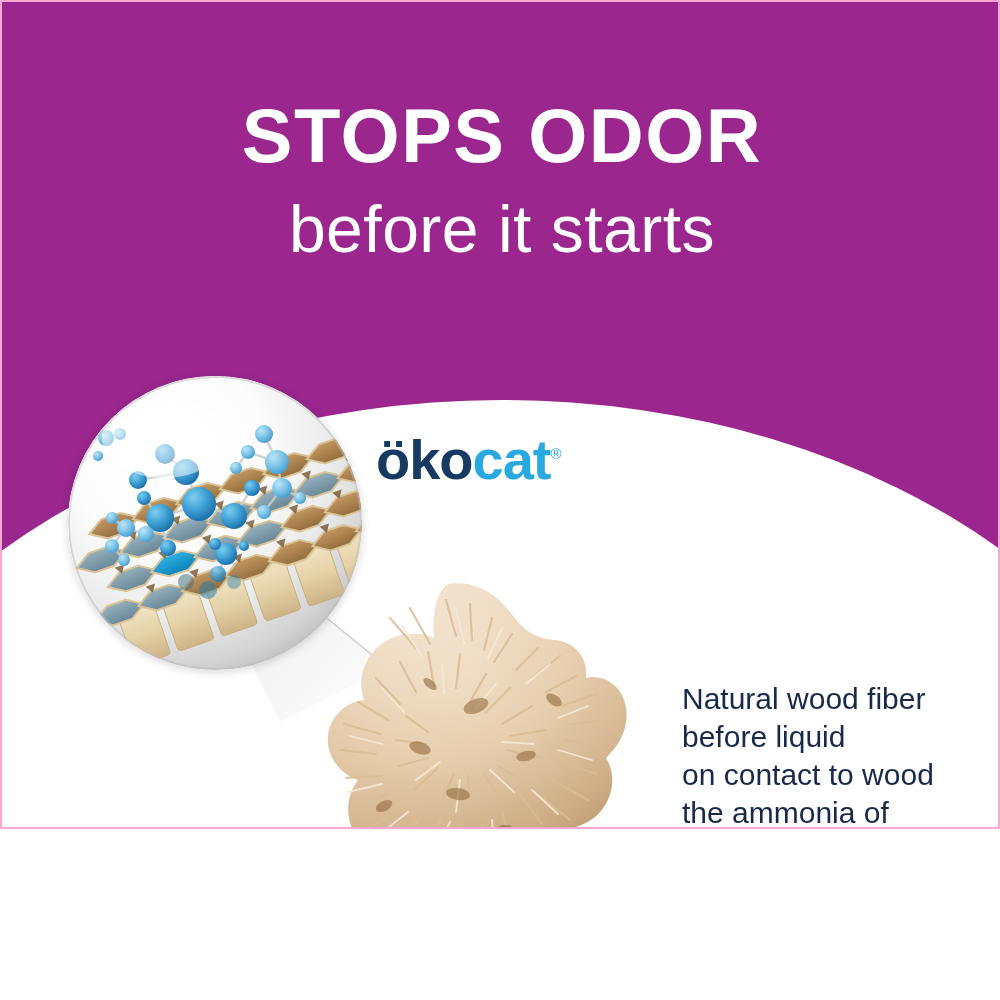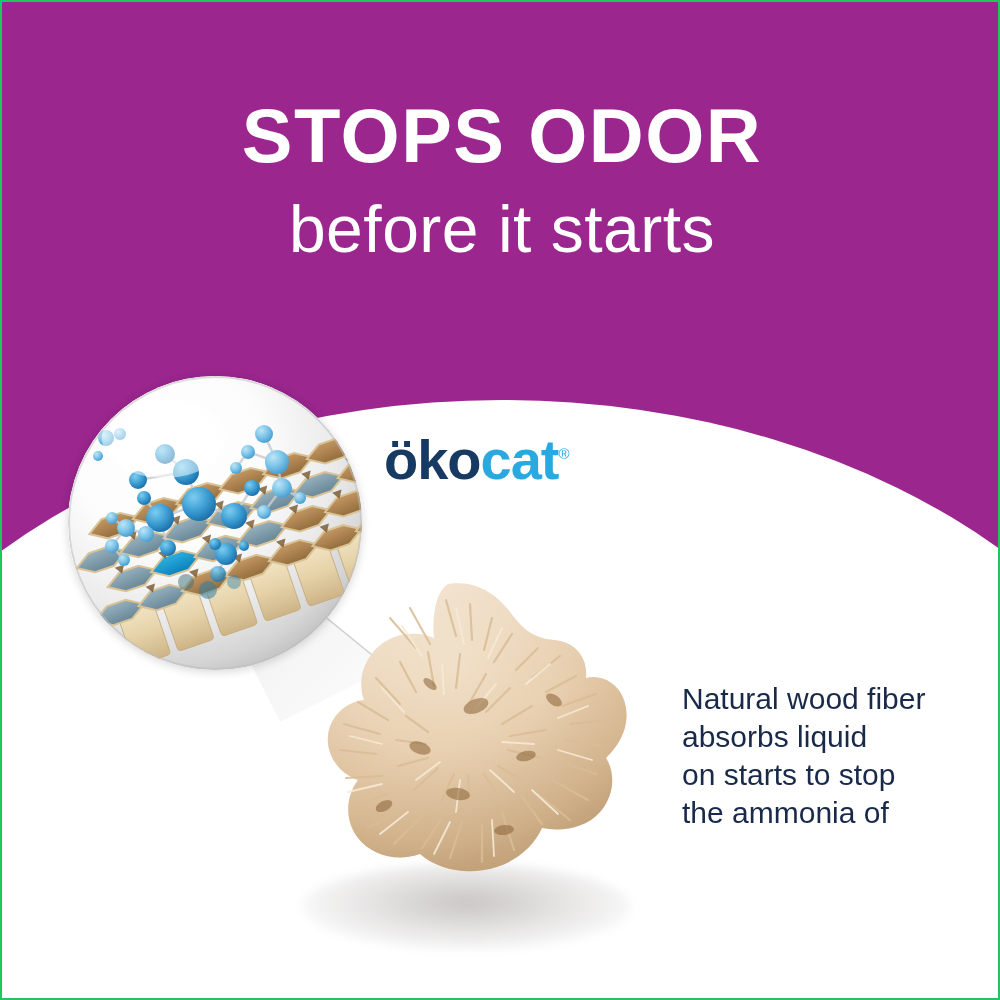--- a/index.html
+++ b/index.html
@@ -4,25 +4,25 @@
 <title>okocat Stops Odor</title>
 <style>
   html, body {
     margin: 0;
     padding: 0;
     background: #ffffff;
   }
   #stage {
     position: relative;
     width: 1000px;
-    height: 1000px;
+    height: 829px;
     overflow: hidden;
     background: #9A268E;
     box-sizing: border-box;
-    border: 2px solid #22c55e;
+    border: 2px solid #f9a8d4;
     font-family: "Liberation Sans", sans-serif;
   }
 
   
   .purple-bg {
     position: absolute;
     inset: 0;
     background: #9A268E;
   }
 
@@ -61,21 +61,21 @@
     font-weight: 300;
     letter-spacing: 0.5px;
     line-height: 1.0;
     margin: 22px 0 0 0;
     white-space: nowrap;
   }
 
   
   .logo {
     position: absolute;
-    left: 382px;
+    left: 374px;
     top: 430px;
     z-index: 9;
     font-size: 56px;
     font-weight: bold;
     letter-spacing: -1px;
     line-height: 1;
     white-space: nowrap;
   }
   .logo-oko { color: #173A63; }
   .logo-cat { color: #29A9E0; }
@@ -495,18 +495,18 @@
       <ellipse cx="188" cy="216" rx="12" ry="6" transform="rotate(8 188 216)"></ellipse>
       <ellipse cx="114" cy="228" rx="9" ry="5" transform="rotate(-28 114 228)"></ellipse>
       <ellipse cx="284" cy="122" rx="9" ry="5" transform="rotate(34 284 122)"></ellipse>
       <ellipse cx="234" cy="252" rx="10" ry="5" transform="rotate(-6 234 252)"></ellipse>
       <ellipse cx="160" cy="106" rx="8" ry="4" transform="rotate(40 160 106)"></ellipse>
     </g>
   </svg>
 
   <div class="body-copy">
     <span class="ln">Natural wood fiber</span>
-    <span class="ln">absorbs liquid</span>
-    <span class="ln">on starts to stop</span>
+    <span class="ln">before liquid</span>
+    <span class="ln">on contact to wood</span>
     <span class="ln">the ammonia of</span>
   </div>
 
 </div>
 
 </body></html>

